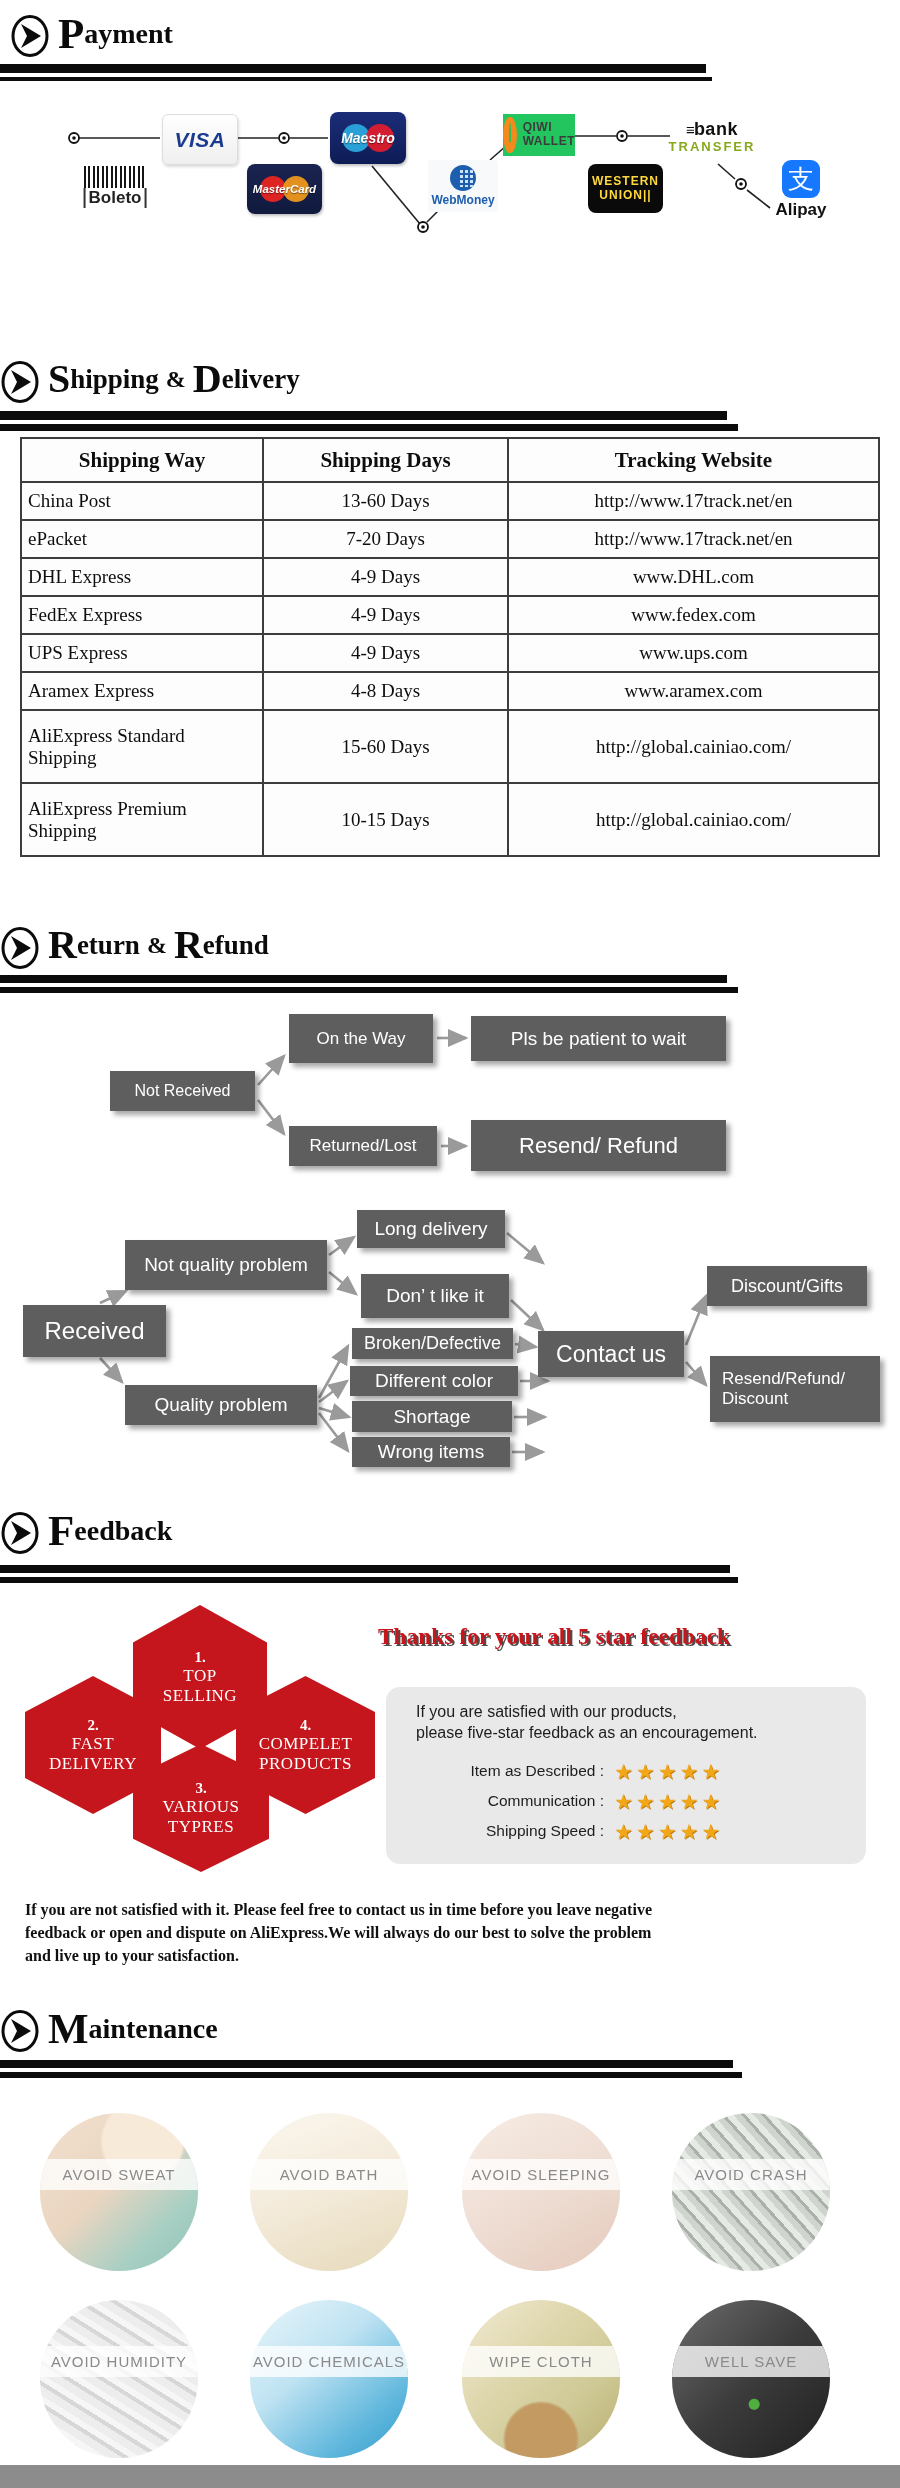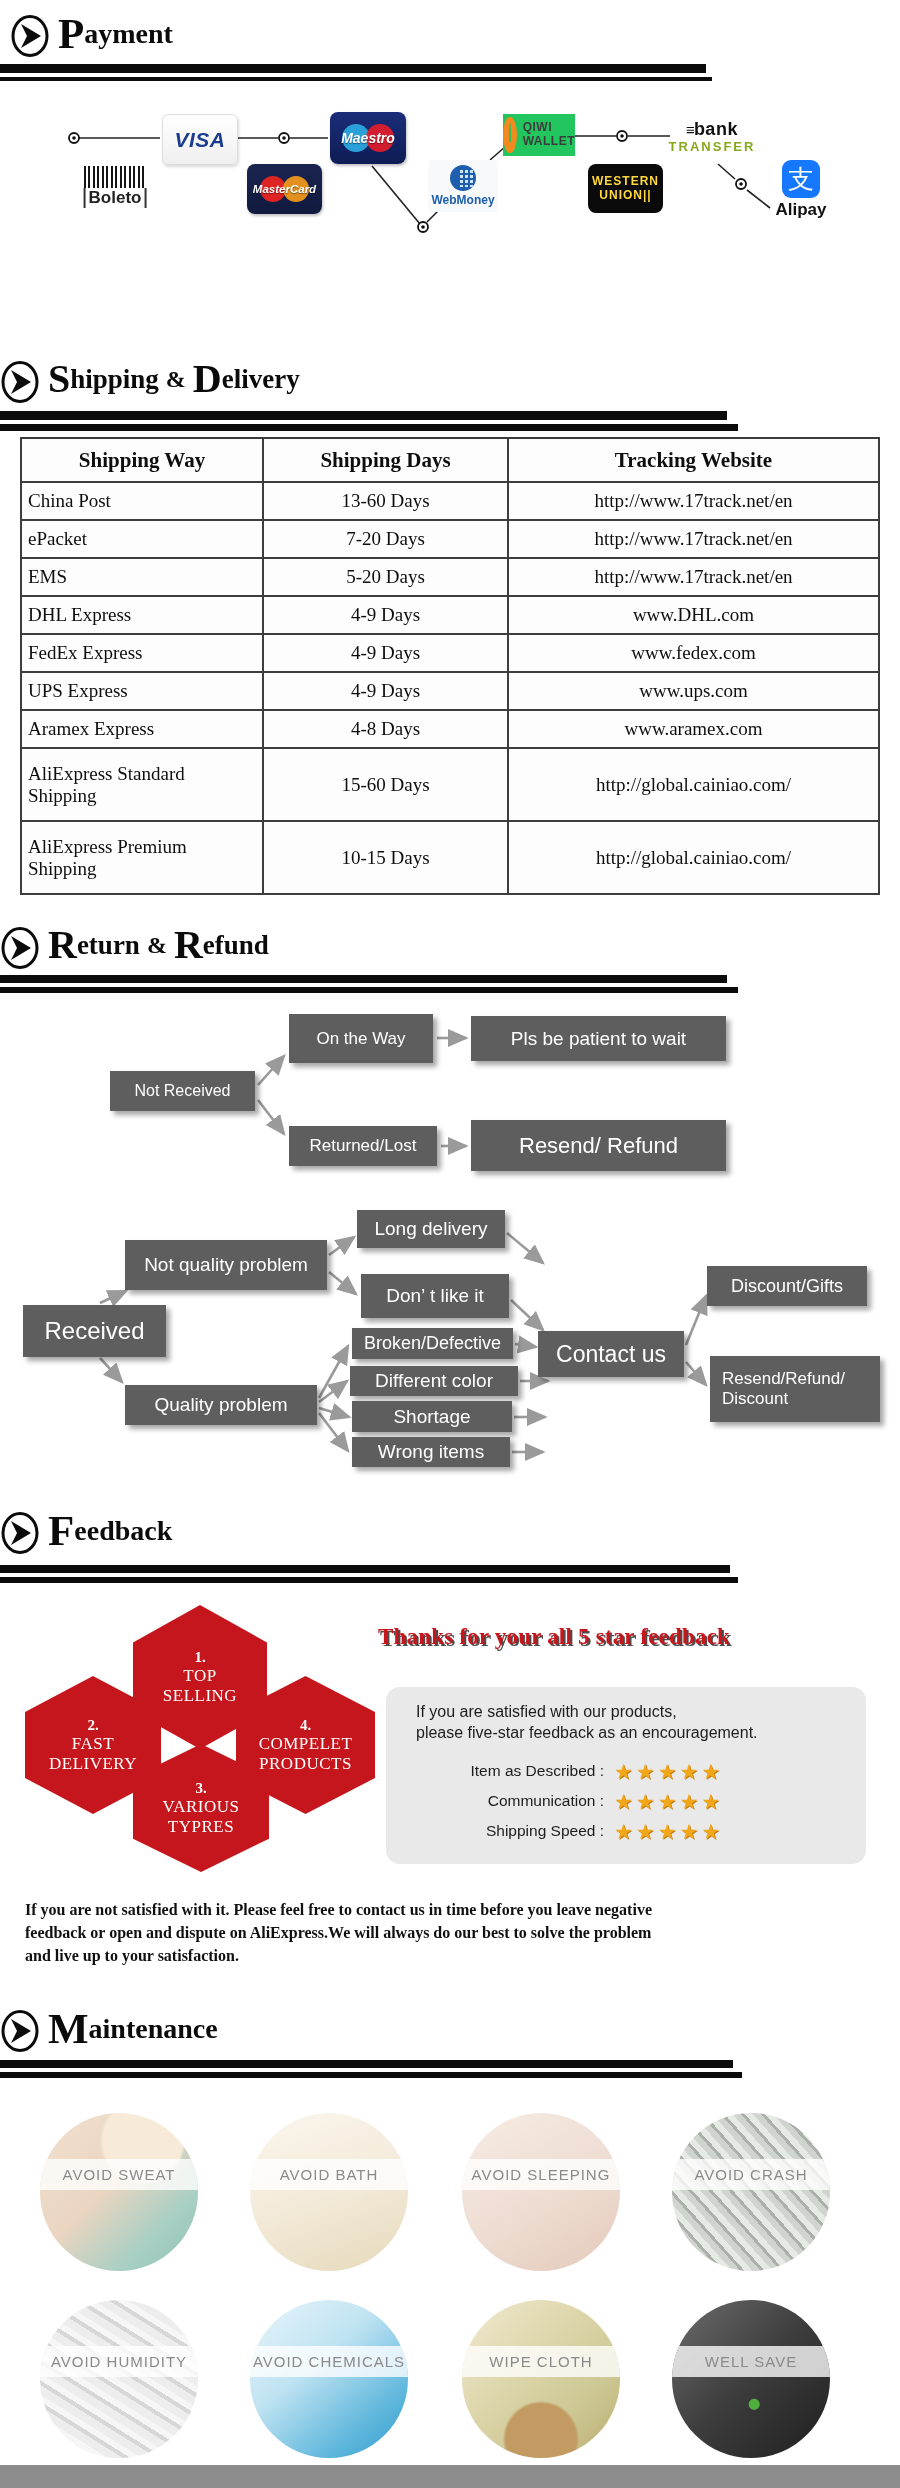--- a/index.html
+++ b/index.html
@@ -230,25 +230,20 @@
           <td class="c1">China Post</td>
           <td class="c2">13-60 Days</td>
           <td class="c3">http://www.17track.net/en</td>
         </tr>
     <tr style="height:38px;">
           <td class="c1">ePacket</td>
           <td class="c2">7-20 Days</td>
           <td class="c3">http://www.17track.net/en</td>
         </tr>
     <tr style="height:38px;">
-          <td class="c1">EMS</td>
-          <td class="c2">5-20 Days</td>
-          <td class="c3">http://www.17track.net/en</td>
-        </tr>
-    <tr style="height:38px;">
           <td class="c1">DHL Express</td>
           <td class="c2">4-9 Days</td>
           <td class="c3">www.DHL.com</td>
         </tr>
     <tr style="height:38px;">
           <td class="c1">FedEx Express</td>
           <td class="c2">4-9 Days</td>
           <td class="c3">www.fedex.com</td>
         </tr>
     <tr style="height:38px;">

